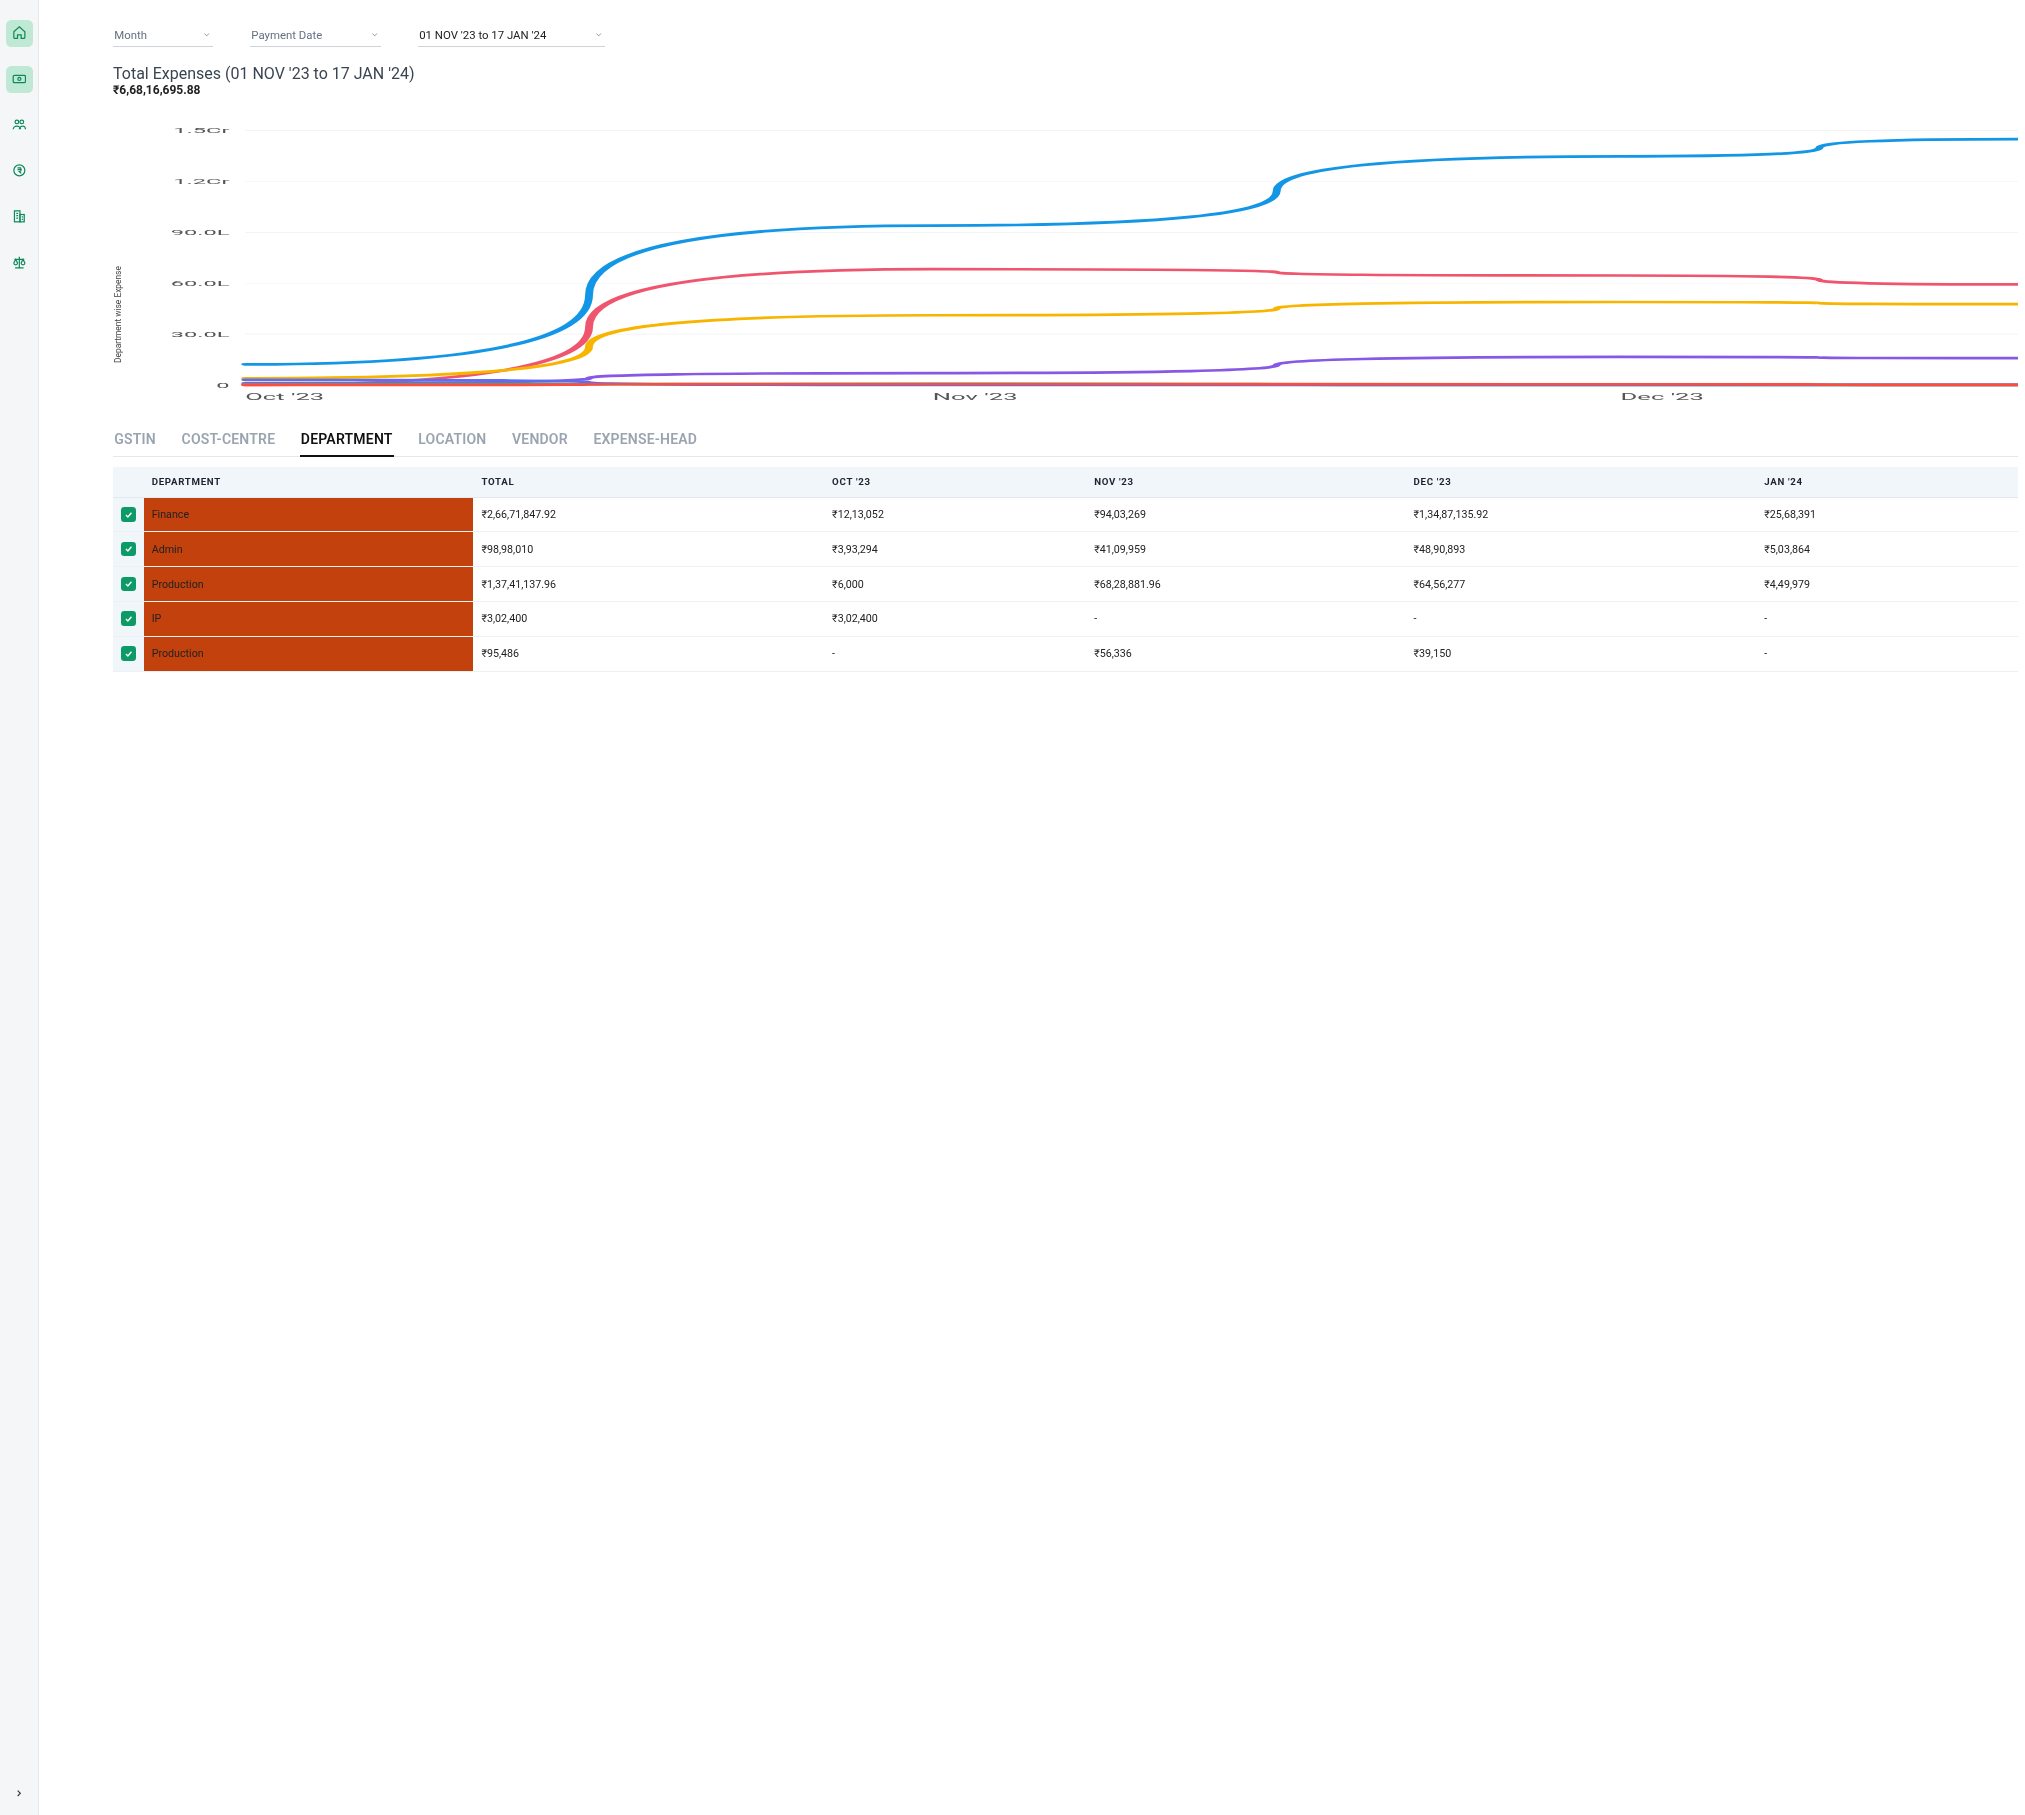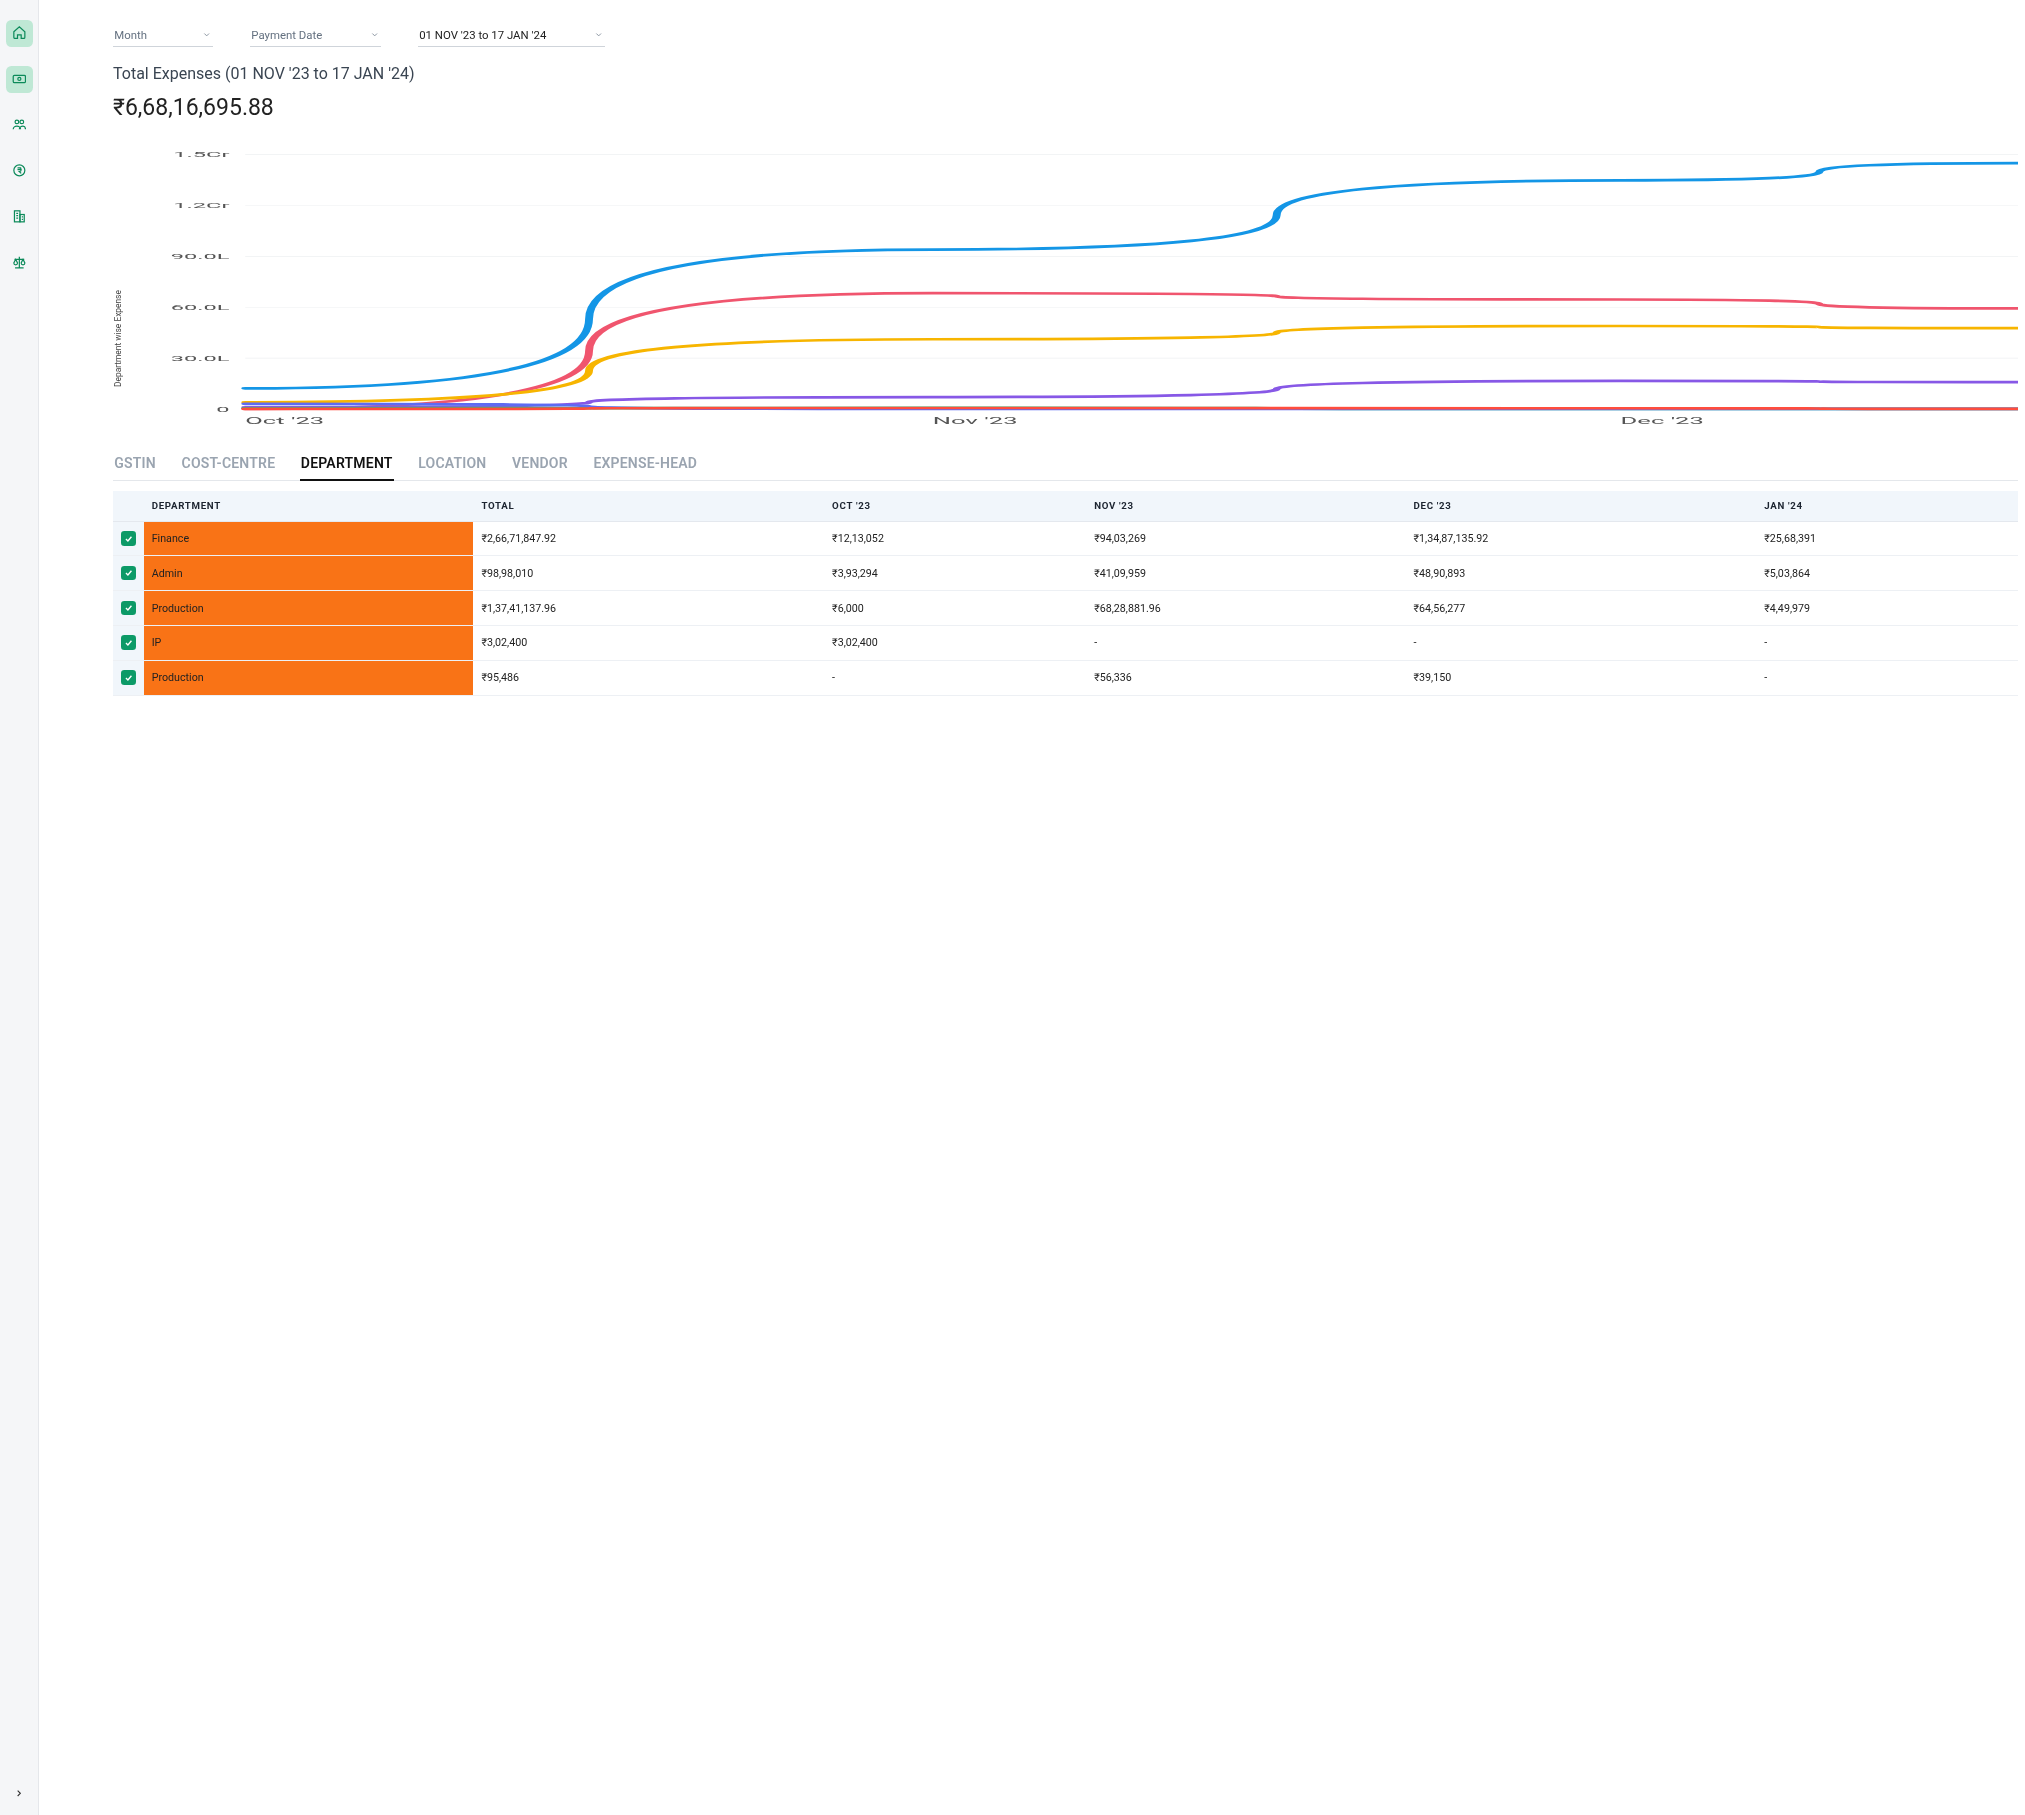--- a/index.html
+++ b/index.html
@@ -59,21 +59,21 @@
   cursor: pointer;
   font-size: 11.4px;
   color: #647180;
   gap: 48px;
 }
 .dropdown.wide { min-width: 154px; color:#222;text-align:center; }
 .chev {
   width: 9.4px; height: 9.4px;
 }
 .summary-label { font-size: 16px; color:#3a4552; }
-.summary-value { font-size: 23px; font-weight: 400; margin-top: 11px; }
+.summary-value { font-size: 12px; font-weight: 700; margin-top: 0; }
 .chart-wrap {
   margin-top: 27px;
   display: flex;
 }
 .y-axis-label {
   writing-mode: vertical-rl;
   transform: rotate(180deg);
   font-size: 8.4px;
   color: #444;
   text-align: center;
@@ -119,21 +119,21 @@
   font-weight: 700;
   letter-spacing: 0.7px;
   font-size: 9.7px;
   border-bottom: 0.7px solid #e4e8ee;
 }
 .table td {
   padding: 9.4px 8px;
   border-bottom: 0.7px solid #edf0f4;
   color: #222;
 }
-.table td.name-col { background:#f97316; }
+.table td.name-col { background:#c2410c; }
 .table th.check-col, .table td.check-col { width: 27px; text-align:center; background:#f1f6fb;}
 .checkbox {
   width: 14.7px; height: 14.7px;
   background: #0c9a67;
   border-radius: 3.3px;
   display: inline-flex;
   align-items: center;
   justify-content: center;
   cursor: pointer;
 }

